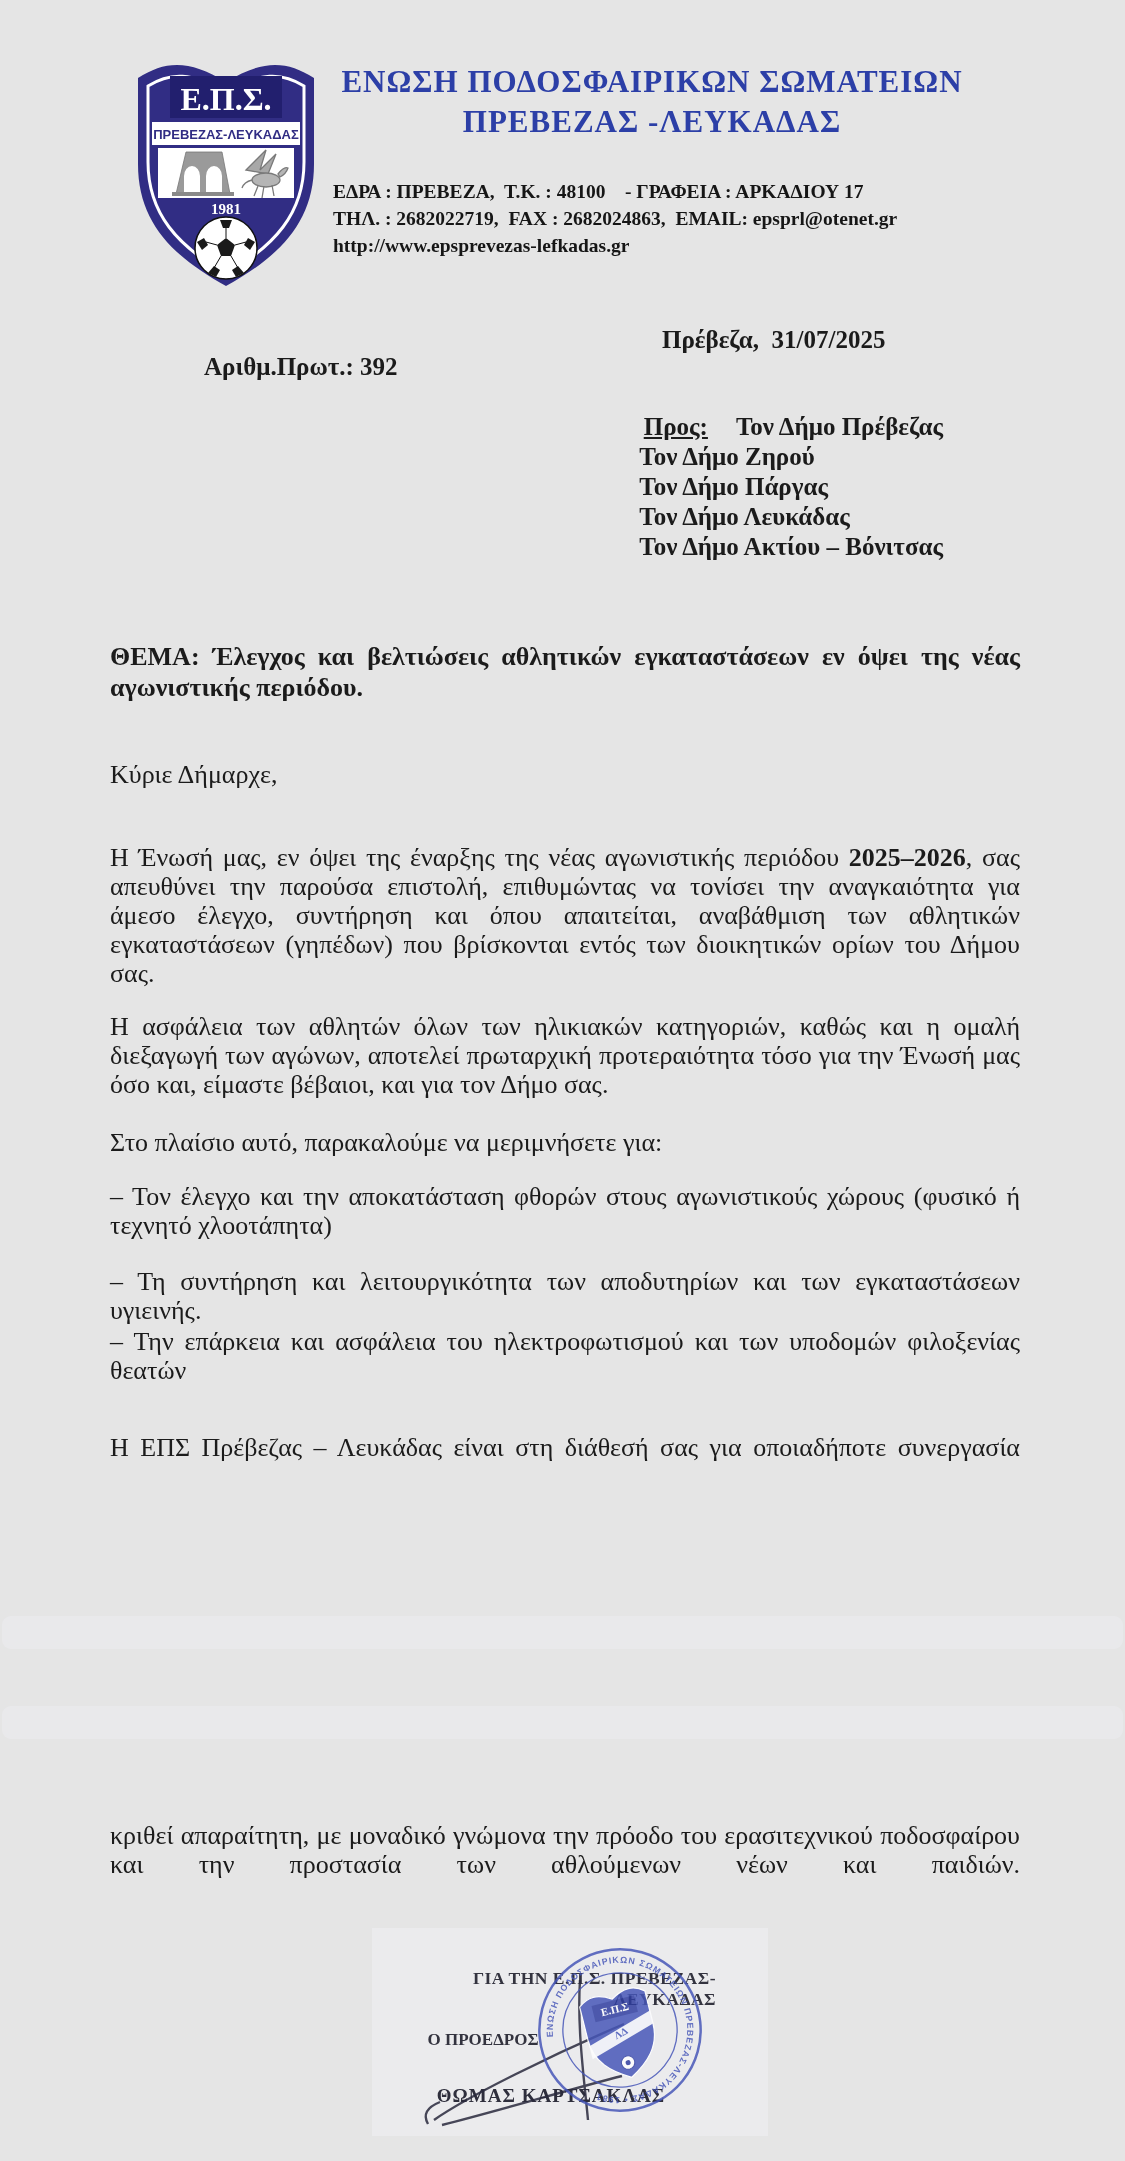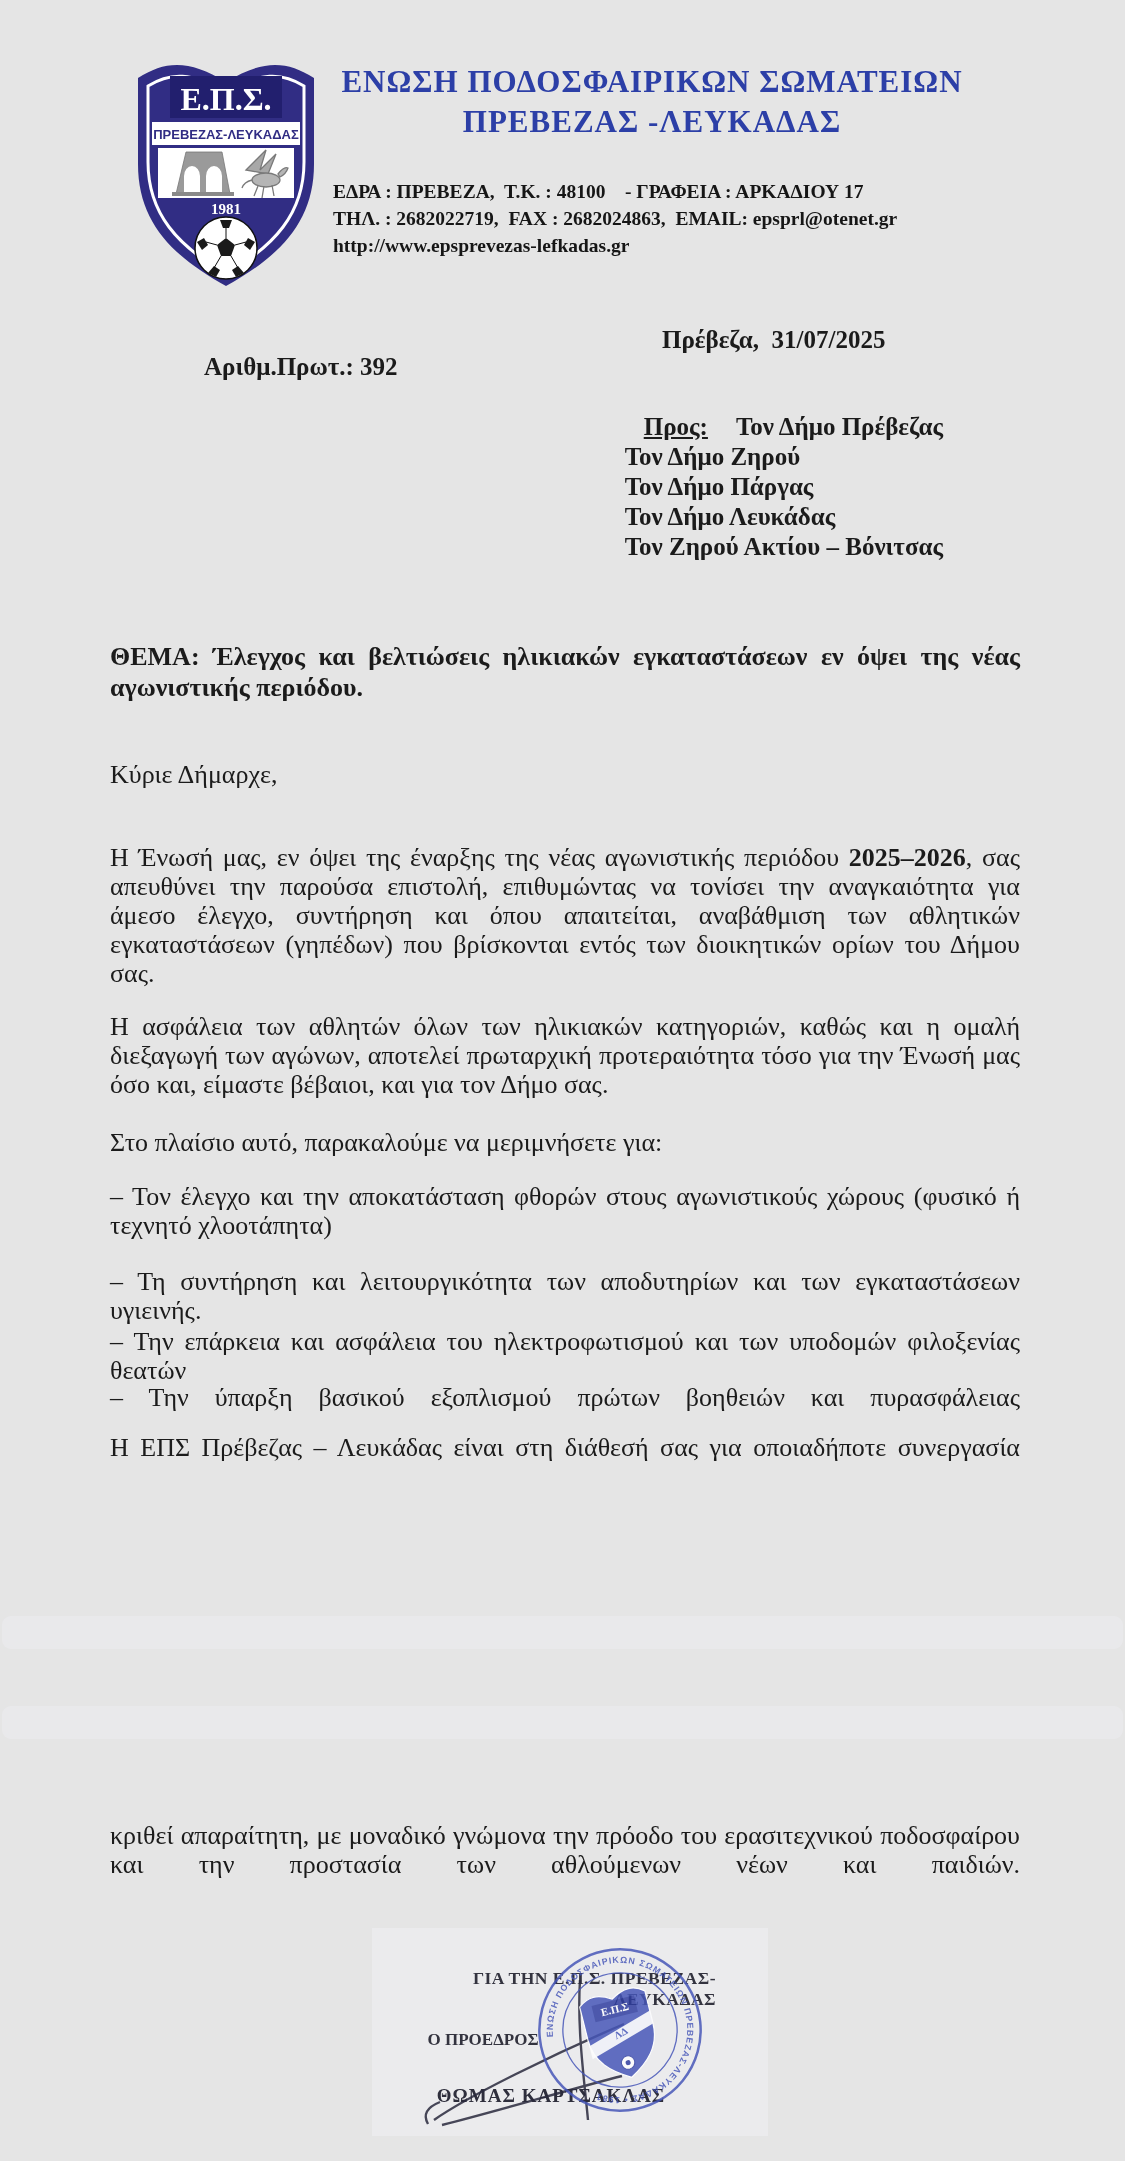--- a/index.html
+++ b/index.html
@@ -107,32 +107,31 @@
   <div class="protocol">Αριθμ.Πρωτ.: 392</div>
 
   <div class="recipients">
     <div class="first">
       <span class="to-label">Προς:</span>
       <span>Τον Δήμο Πρέβεζας</span>
     </div>
     <div>Τον Δήμο Ζηρού</div>
     <div>Τον Δήμο Πάργας</div>
     <div>Τον Δήμο Λευκάδας</div>
-    <div>Τον Ζηρού Ακτίου – Βόνιτσας</div>
+    <div>Τον Δήμο Ακτίου – Βόνιτσας</div>
   </div>
 
-  <div class="block subject">ΘΕΜΑ: Έλεγχος και βελτιώσεις ηλικιακών εγκαταστάσεων εν όψει της νέας αγωνιστικής περιόδου.</div>
+  <div class="block subject">ΘΕΜΑ: Έλεγχος και βελτιώσεις αθλητικών εγκαταστάσεων εν όψει της νέας αγωνιστικής περιόδου.</div>
   <div class="block salutation">Κύριε Δήμαρχε,</div>
   <div class="block para1"><span>Η Ένωσή μας, εν όψει της έναρξης της νέας αγωνιστικής περιόδου </span><span class="bold">2025–2026</span><span>, σας απευθύνει την παρούσα επιστολή, επιθυμώντας να τονίσει την αναγκαιότητα για άμεσο έλεγχο, συντήρηση και όπου απαιτείται, αναβάθμιση των αθλητικών εγκαταστάσεων (γηπέδων) που βρίσκονται εντός των διοικητικών ορίων του Δήμου σας.</span></div>
   <div class="block para2">Η ασφάλεια των αθλητών όλων των ηλικιακών κατηγοριών, καθώς και η ομαλή διεξαγωγή των αγώνων, αποτελεί πρωταρχική προτεραιότητα τόσο για την Ένωσή μας όσο και, είμαστε βέβαιοι, και για τον Δήμο σας.</div>
   <div class="block para3">Στο πλαίσιο αυτό, παρακαλούμε να μεριμνήσετε για:</div>
   <div class="block bullet1">– Τον έλεγχο και την αποκατάσταση φθορών στους αγωνιστικούς χώρους (φυσικό ή τεχνητό χλοοτάπητα)</div>
   <div class="block bullet2">– Τη συντήρηση και λειτουργικότητα των αποδυτηρίων και των εγκαταστάσεων υγιεινής.</div>
   <div class="block bullet3">– Την επάρκεια και ασφάλεια του ηλεκτροφωτισμού και των υποδομών φιλοξενίας θεατών</div>
-  <div class="block bullet4 stretch">– Την ύπαρξη βασικού εξοπλισμού πρώτων βοηθειών και πυρασφάλειας</div>
   <div class="block closing stretch">Η ΕΠΣ Πρέβεζας – Λευκάδας είναι στη διάθεσή σας για οποιαδήποτε συνεργασία</div>
 
   <div class="sep sep1"></div>
   <div class="sep sep2"></div>
 
   <div class="block continuation stretch">κριθεί απαραίτητη, με μοναδικό γνώμονα την πρόοδο του ερασιτεχνικού ποδοσφαίρου και την προστασία των αθλούμενων νέων και παιδιών.</div>
 
   <div class="sig-block">
     <div class="sig-for">ΓΙΑ ΤΗΝ Ε.Π.Σ. ΠΡΕΒΕΖΑΣ-ΛΕΥΚΑΔΑΣ</div>
     <div class="sig-title">Ο ΠΡΟΕΔΡΟΣ</div>

